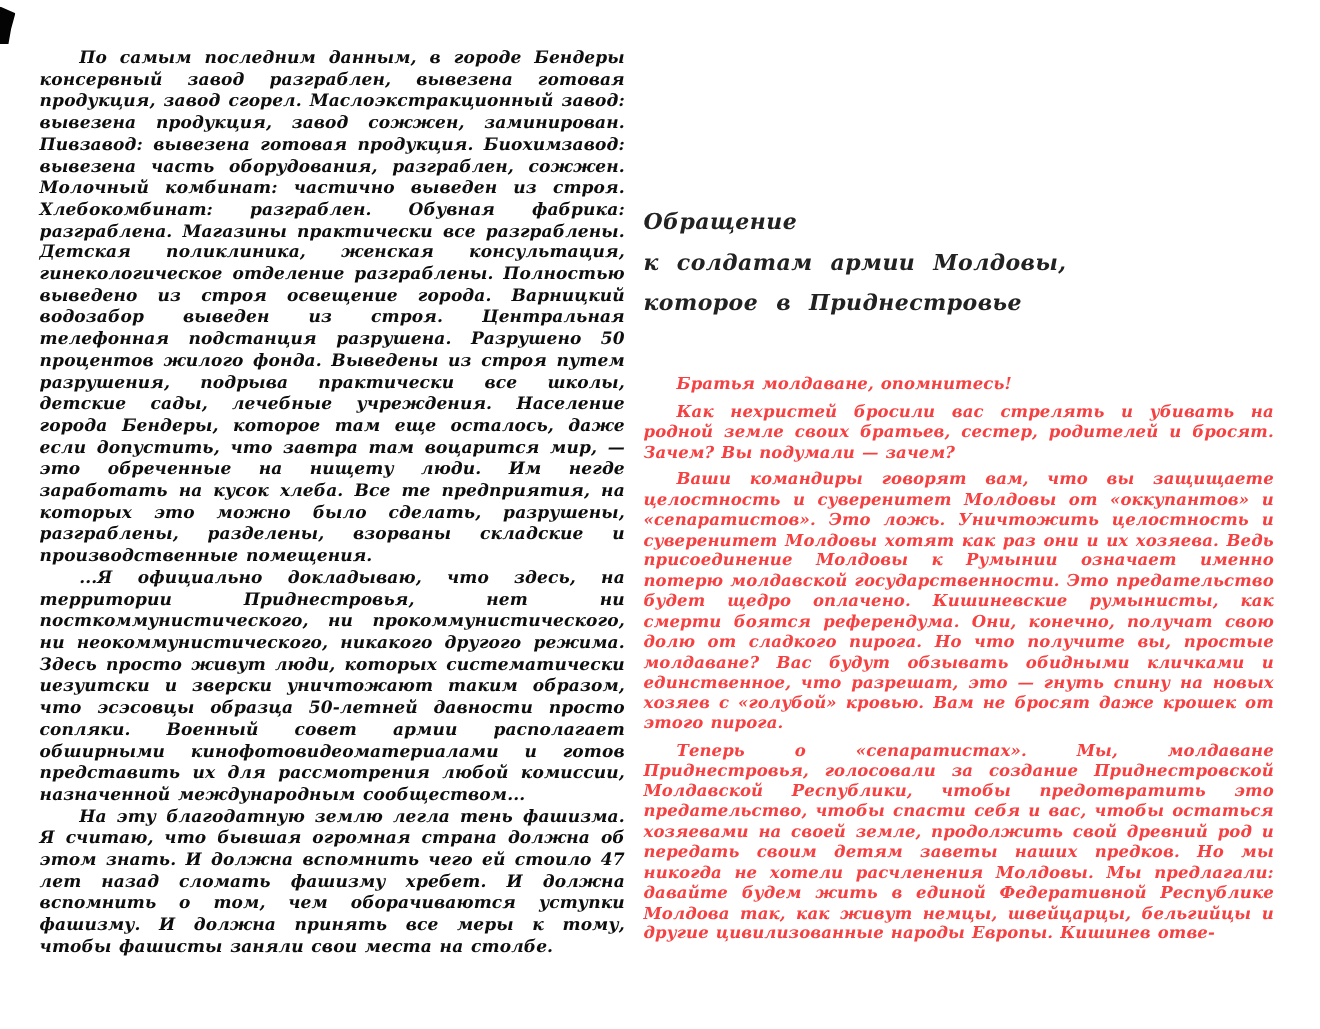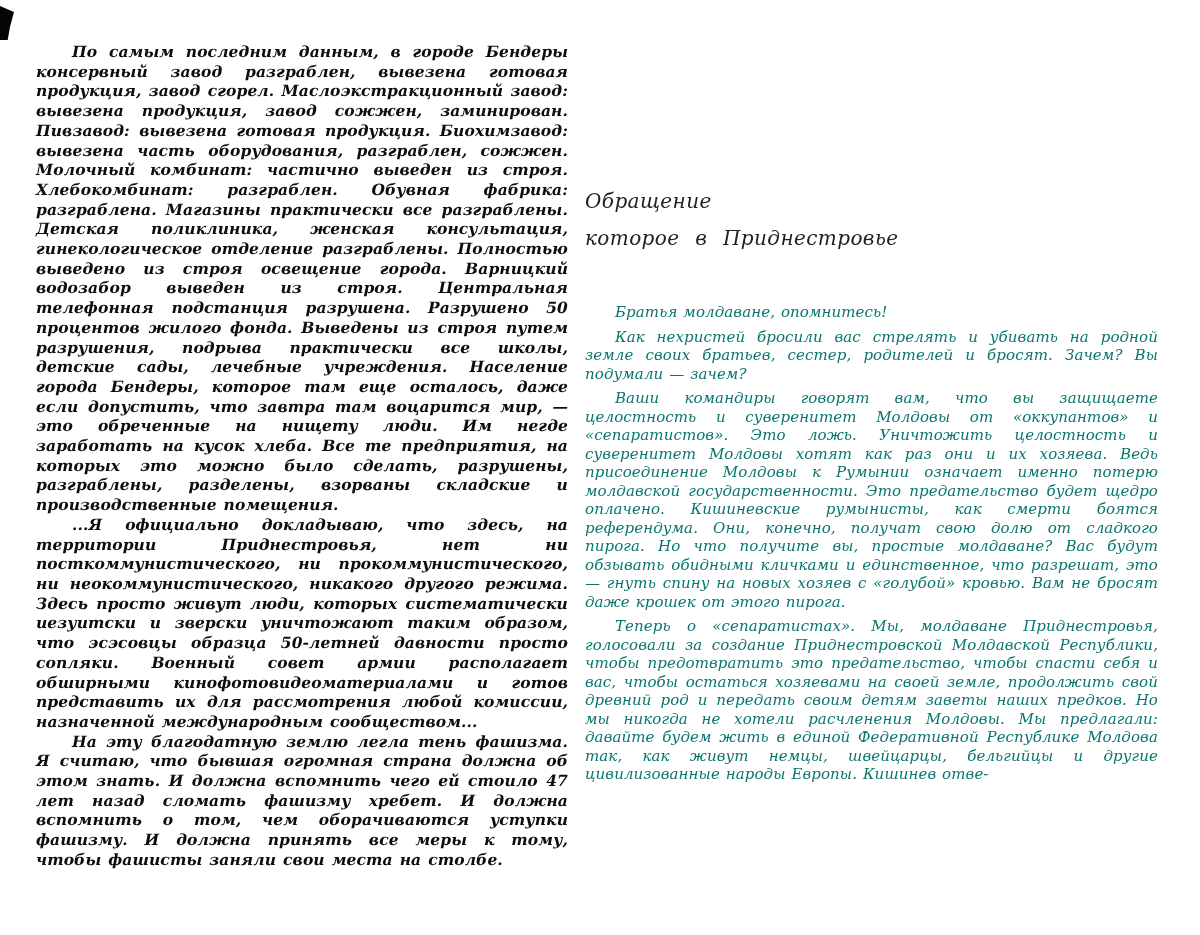--- a/index.html
+++ b/index.html
@@ -42,42 +42,42 @@
   
   .right-page {
     position: absolute;
     left: 585px;
     top: 183px;
     width: 573px;
   }
   .chapter-heading {
     margin: 0;
     font-style: italic;
-    font-weight: normal;
+    font-weight: bold;
     font-size: 20px;
     line-height: 37px;
     color: #262626;
     word-spacing: 9px;
     letter-spacing: 0.4px;
   }
   .chapter-heading .heading-line {
     display: block;
   }
   .right-body {
     margin-top: 46px;
   }
   .right-body p {
     margin: 0;
     font-style: italic;
-    font-weight: normal;
+    font-weight: bold;
     font-size: 15px;
     line-height: 18.5px;
     text-align: justify;
     text-indent: 30px;
-    color: #0f766e;
+    color: #ef4444;
     letter-spacing: 0.1px;
     word-spacing: 1px;
   }
   .right-body p + p {
     margin-top: 6px;
   }
   
   .scan-artifact {
     position: absolute;
     left: 0;
@@ -97,20 +97,21 @@
 
   <div class="left-page">
     <p>По самым последним данным, в городе Бендеры консервный завод разграблен, вывезена готовая продукция, завод сгорел. Маслоэкстракционный завод: вывезена продукция, завод сожжен, заминирован. Пивзавод: вывезена готовая продукция. Биохимзавод: вывезена часть оборудования, разграблен, сожжен. Молочный комбинат: частично выведен из строя. Хлебокомбинат: разграблен. Обувная фабрика: разграблена. Магазины практически все разграблены. Детская поликлиника, женская консультация, гинекологическое отделение разграблены. Полностью выведено из строя освещение города. Варницкий водозабор выведен из строя. Центральная телефонная подстанция разрушена. Разрушено 50 процентов жилого фонда. Выведены из строя путем разрушения, подрыва практически все школы, детские сады, лечебные учреждения. Население города Бендеры, которое там еще осталось, даже если допустить, что завтра там воцарится мир, — это обреченные на нищету люди. Им негде заработать на кусок хлеба. Все те предприятия, на которых это можно было сделать, разрушены, разграблены, разделены, взорваны складские и производственные помещения.</p>
     <p>...Я официально докладываю, что здесь, на территории Приднестровья, нет ни посткоммунистического, ни прокоммунистического, ни неокоммунистического, никакого другого режима. Здесь просто живут люди, которых систематически иезуитски и зверски уничтожают таким образом, что эсэсовцы образца 50-летней давности просто сопляки. Военный совет армии располагает обширными кинофотовидеоматериалами и готов представить их для рассмотрения любой комиссии, назначенной международным сообществом...</p>
     <p>На эту благодатную землю легла тень фашизма. Я считаю, что бывшая огромная страна должна об этом знать. И должна вспомнить чего ей стоило 47 лет назад сломать фашизму хребет. И должна вспомнить о том, чем оборачиваются уступки фашизму. И должна принять все меры к тому, чтобы фашисты заняли свои места на столбе.</p>
   </div>
 
   <div class="right-page">
     <h2 class="chapter-heading">
       <span class="heading-line">Обращение</span>
+      <span class="heading-line">к солдатам армии Молдовы,</span>
       <span class="heading-line">которое в Приднестровье</span>
     </h2>
 
     <div class="right-body">
       <p>Братья молдаване, опомнитесь!</p>
       <p>Как нехристей бросили вас стрелять и убивать на родной земле своих братьев, сестер, родителей и бросят. Зачем? Вы подумали — зачем?</p>
       <p>Ваши командиры говорят вам, что вы защищаете целостность и суверенитет Молдовы от «оккупантов» и «сепаратистов». Это ложь. Уничтожить целостность и суверенитет Молдовы хотят как раз они и их хозяева. Ведь присоединение Молдовы к Румынии означает именно потерю молдавской государственности. Это предательство будет щедро оплачено. Кишиневские румынисты, как смерти боятся референдума. Они, конечно, получат свою долю от сладкого пирога. Но что получите вы, простые молдаване? Вас будут обзывать обидными кличками и единственное, что разрешат, это — гнуть спину на новых хозяев с «голубой» кровью. Вам не бросят даже крошек от этого пирога.</p>
       <p>Теперь о «сепаратистах». Мы, молдаване Приднестровья, голосовали за создание Приднестровской Молдавской Республики, чтобы предотвратить это предательство, чтобы спасти себя и вас, чтобы остаться хозяевами на своей земле, продолжить свой древний род и передать своим детям заветы наших предков. Но мы никогда не хотели расчленения Молдовы. Мы предлагали: давайте будем жить в единой Федеративной Республике Молдова так, как живут немцы, швейцарцы, бельгийцы и другие цивилизованные народы Европы. Кишинев отве-</p>
     </div>
   </div>

